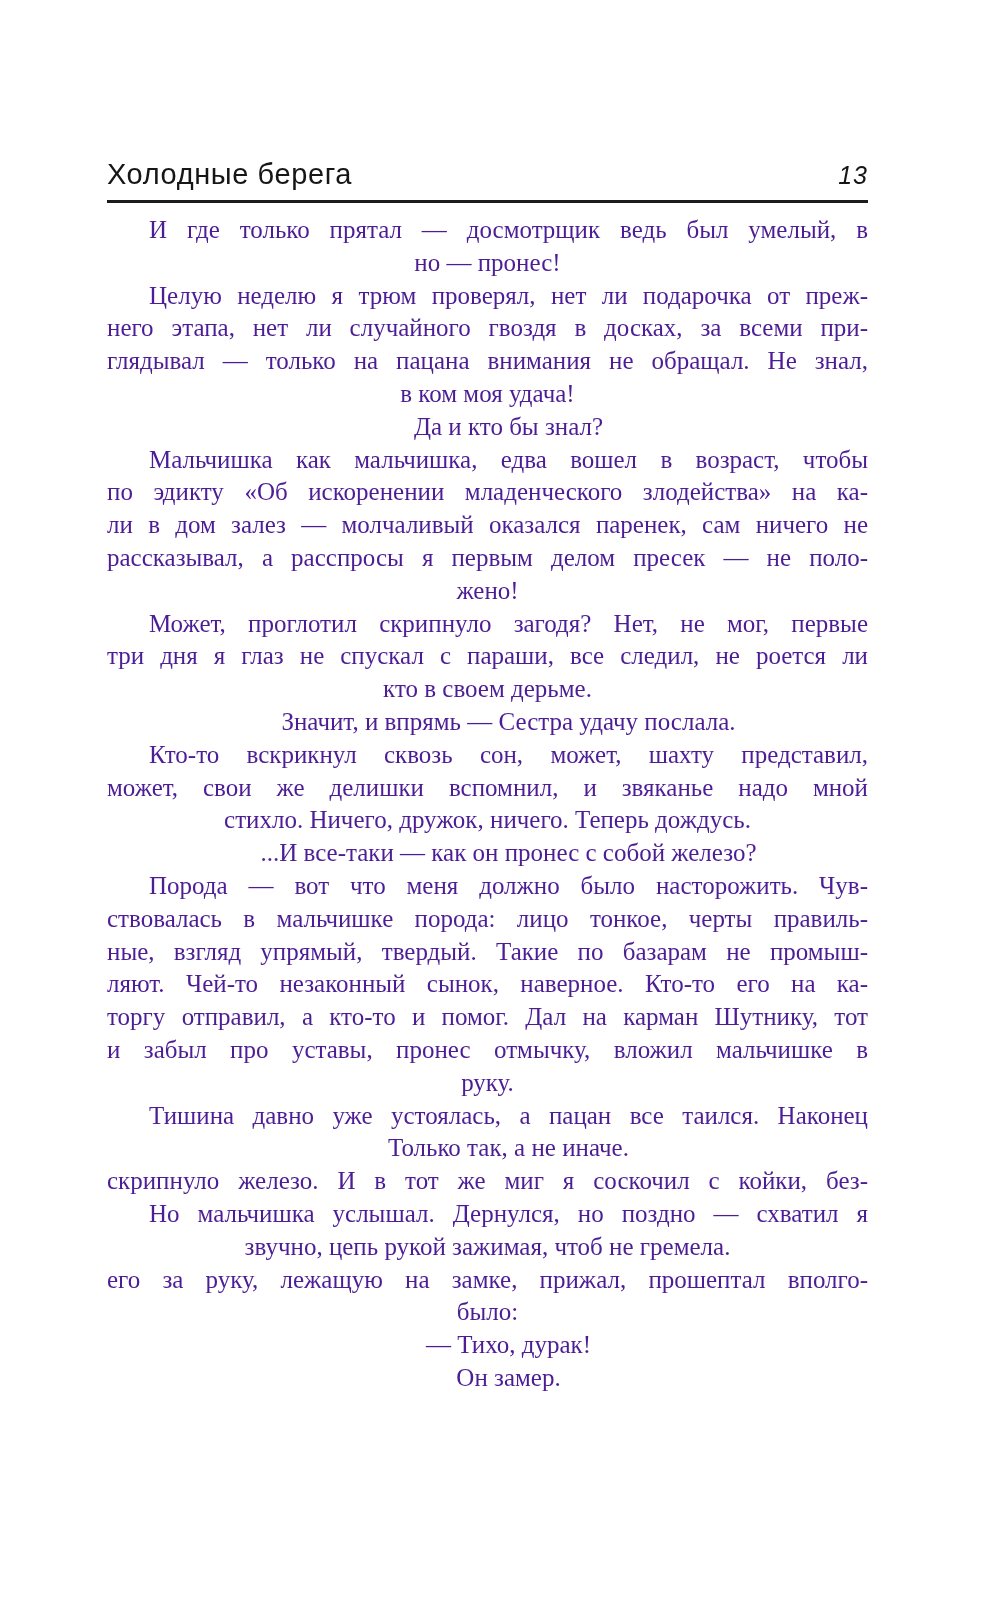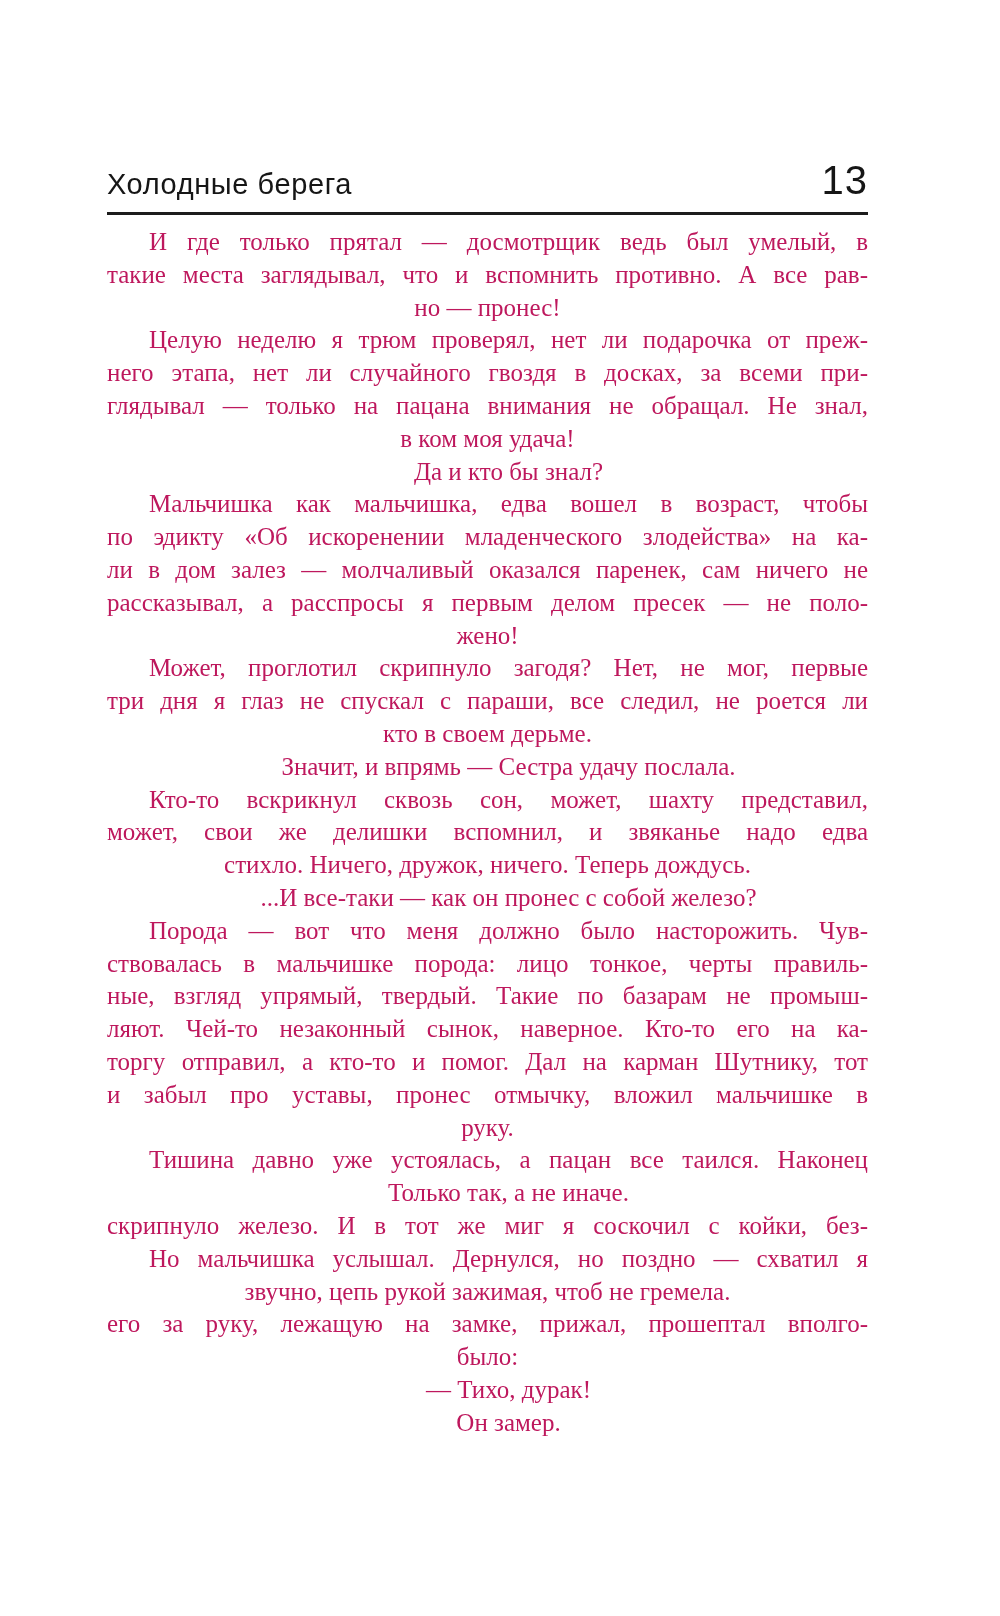--- a/index.html
+++ b/index.html
@@ -29,29 +29,30 @@
     font-weight: 400;
     color: #161616;
     border-bottom: 3px solid #1c1c1c;
     padding-bottom: 9px;
   }
   .running-title {
     font-size: 29px;
     letter-spacing: 0.6px;
   }
   .page-number {
-    font-size: 40px;
+    font-size: 25px;
     letter-spacing: 1px;
+    font-style: italic;
   }
   .body-text {
     margin-top: 11px;
     font-family: "Liberation Serif", "DejaVu Serif", serif;
     font-size: 25px;
     line-height: 32.8px;
-    color: #be185d;
+    color: #4c1d95;
   }
   .line {
     text-align: center;
     white-space: normal;
   }
   .line.just {
     text-align: justify;
     text-align-last: justify;
   }
   .line.first {
@@ -62,38 +63,37 @@
 <body>
 
 <div class="page">
   <div class="content">
     <div class="running-head">
       <span class="running-title">Холодные берега</span>
       <span class="page-number">13</span>
     </div>
     <div class="body-text">
         <div class="line first just">И где только прятал — досмотрщик ведь был умелый, в</div>
-        <div class="line just">такие места заглядывал, что и вспомнить противно. А все рав-</div>
         <div class="line">но — пронес!</div>
         <div class="line first just">Целую неделю я трюм проверял, нет ли подарочка от преж-</div>
         <div class="line just">него этапа, нет ли случайного гвоздя в досках, за всеми при-</div>
         <div class="line just">глядывал — только на пацана внимания не обращал. Не знал,</div>
         <div class="line">в ком моя удача!</div>
         <div class="line first">Да и кто бы знал?</div>
         <div class="line first just">Мальчишка как мальчишка, едва вошел в возраст, чтобы</div>
         <div class="line just">по эдикту «Об искоренении младенческого злодейства» на ка-</div>
         <div class="line just">ли в дом залез — молчаливый оказался паренек, сам ничего не</div>
         <div class="line just">рассказывал, а расспросы я первым делом пресек — не поло-</div>
         <div class="line">жено!</div>
         <div class="line first just">Может, проглотил скрипнуло загодя? Нет, не мог, первые</div>
         <div class="line just">три дня я глаз не спускал с параши, все следил, не роется ли</div>
         <div class="line">кто в своем дерьме.</div>
         <div class="line first">Значит, и впрямь — Сестра удачу послала.</div>
         <div class="line first just">Кто-то вскрикнул сквозь сон, может, шахту представил,</div>
-        <div class="line just">может, свои же делишки вспомнил, и звяканье надо едва</div>
+        <div class="line just">может, свои же делишки вспомнил, и звяканье надо мной</div>
         <div class="line">стихло. Ничего, дружок, ничего. Теперь дождусь.</div>
         <div class="line first">...И все-таки — как он пронес с собой железо?</div>
         <div class="line first just">Порода — вот что меня должно было насторожить. Чув-</div>
         <div class="line just">ствовалась в мальчишке порода: лицо тонкое, черты правиль-</div>
         <div class="line just">ные, взгляд упрямый, твердый. Такие по базарам не промыш-</div>
         <div class="line just">ляют. Чей-то незаконный сынок, наверное. Кто-то его на ка-</div>
         <div class="line just">торгу отправил, а кто-то и помог. Дал на карман Шутнику, тот</div>
         <div class="line just">и забыл про уставы, пронес отмычку, вложил мальчишке в</div>
         <div class="line">руку.</div>
         <div class="line first just">Тишина давно уже устоялась, а пацан все таился. Наконец</div>

